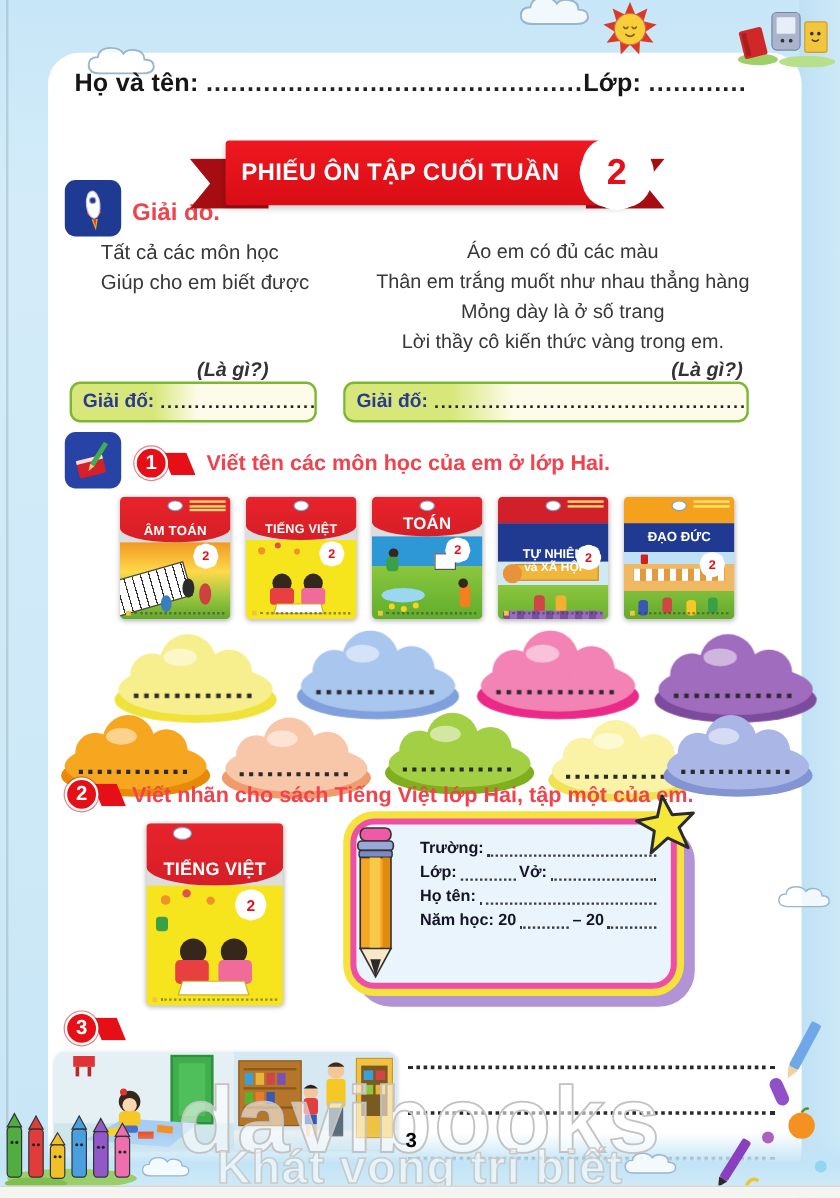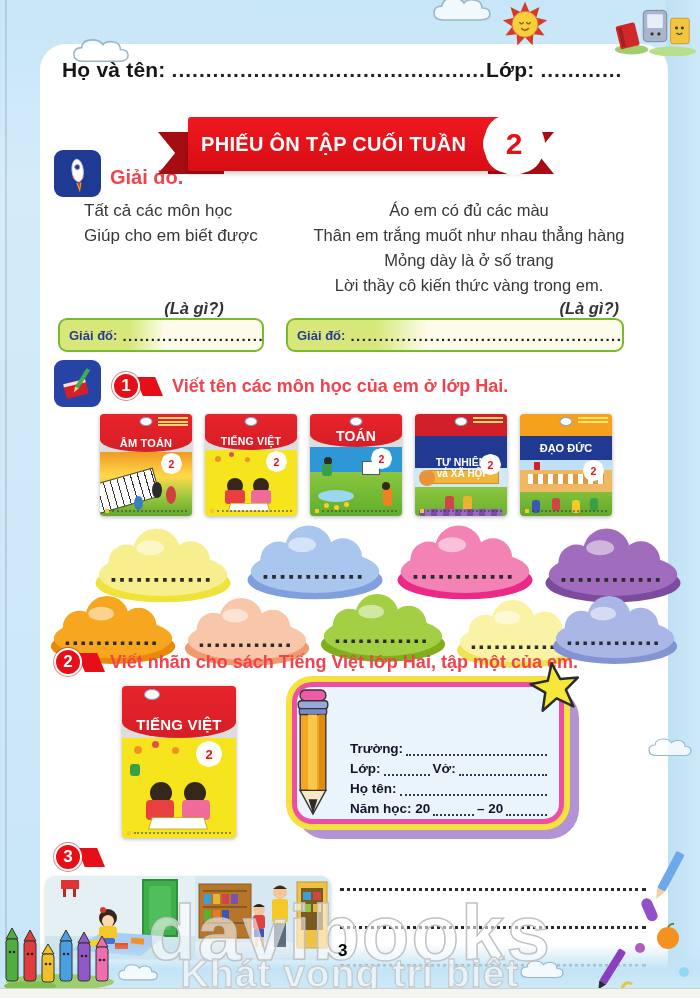--- a/index.html
+++ b/index.html
@@ -47,21 +47,21 @@
   .poem { position:absolute; z-index:10; font-size:17px; line-height:25px; color:#373737; font-weight:500; }
   .poem-left { left:84px; top:198px; width:220px; }
   .poem-right { left:293px; top:198px; width:352px; text-align:center; font-size:16.5px; }
   .hint { position:absolute; z-index:10; font-size:16.5px; font-style:italic; font-weight:600; color:#333; }
   .hint-left { left:84px; top:299px; width:220px; text-align:center; }
   .hint-right { left:293px; top:299px; width:352px; text-align:right; padding-right:26px; }
   .ansbox { position:absolute; top:318px; height:34px; border:2.5px solid #7cb82f; border-radius:9px; z-index:10;
     display:flex; align-items:center; padding:0 9px; overflow:hidden; white-space:nowrap; }
   .ans1 { left:58px; width:206px; background:linear-gradient(90deg,#d7e77a 0%,#d7e77a 34%,#fdfcea 52%); }
   .ans2 { left:286px; width:338px; background:linear-gradient(90deg,#d7e77a 0%,#d7e77a 26%,#fdfcea 42%); }
-  .ansbox .lbl { font-size:13px; font-weight:700; color:#2b3990; margin-right:5px; }
+  .ansbox .lbl { font-size:16px; font-weight:700; color:#2b3990; margin-right:5px; }
   .ansbox .dots { font-size:15px; letter-spacing:1.5px; color:#222; font-weight:700; }
 
   
   .book { position:absolute; top:414px; width:92px; height:102px; border-radius:4px; overflow:hidden; z-index:10;
     box-shadow:0 1px 4px rgba(0,0,0,.3); background:#ddd; }
   .bk-hdr { position:relative; width:100%; color:#fff; text-align:center; font-weight:800; }
   .bk-logo { position:absolute; top:3px; left:50%; transform:translateX(-50%); width:13px; height:9px; background:#fff;
     border-radius:50%; border:1px solid #7aa0c8; }
   .bk-auth { position:absolute; top:3px; right:4px; width:30px; }
   .bk-auth i { display:block; height:2px; margin-bottom:1.5px; background:rgba(255,235,120,.9); }
@@ -81,21 +81,21 @@
   #clouds-layer { position:absolute; left:0; top:0; z-index:10; }
   .cloud { position:absolute; }
   .cloud svg { width:100%; height:auto; display:block; }
 
   
   .labelcard { position:absolute; left:286px; top:676px; width:284px; height:154px; z-index:10; }
   .lc-purple { position:absolute; left:10px; top:12px; right:-9px; bottom:-9px; background:#b193d6; border-radius:30px; }
   .lc-yellow { position:absolute; inset:0; background:#f6e23e; border-radius:26px; padding:6px; }
   .lc-pink { width:100%; height:100%; background:#ee4fa5; border-radius:20px; padding:5px; }
   .lc-inner { width:100%; height:100%; background:#eaf4fc; border-radius:15px; }
-  .lc-fields { position:absolute; left:64px; top:18px; right:20px; bottom:14px; display:flex; flex-direction:column; justify-content:flex-end; }
+  .lc-fields { position:absolute; left:64px; top:18px; right:20px; bottom:14px; display:flex; flex-direction:column; justify-content:flex-start; }
   .lc-row { display:flex; align-items:flex-end; height:20px; }
   .lc-row .lab { font-size:13.5px; font-weight:700; color:#15152a; white-space:nowrap; }
   .dl { border-bottom:2px dotted #3a3a3a; height:13px; margin:0 3px; }
   .dl-grow { flex:1; }
   .lc-pencil { position:absolute; left:4px; top:12px; width:46px; height:130px; }
   .lc-star { position:absolute; right:-12px; top:-16px; width:54px; height:54px; transform:rotate(-8deg); }
 
   
   .panels { position:absolute; left:45px; top:876px; width:286px; height:82px; display:flex; border-radius:10px;
     overflow:hidden; z-index:10; box-shadow:0 1px 3px rgba(0,0,0,.18); }

